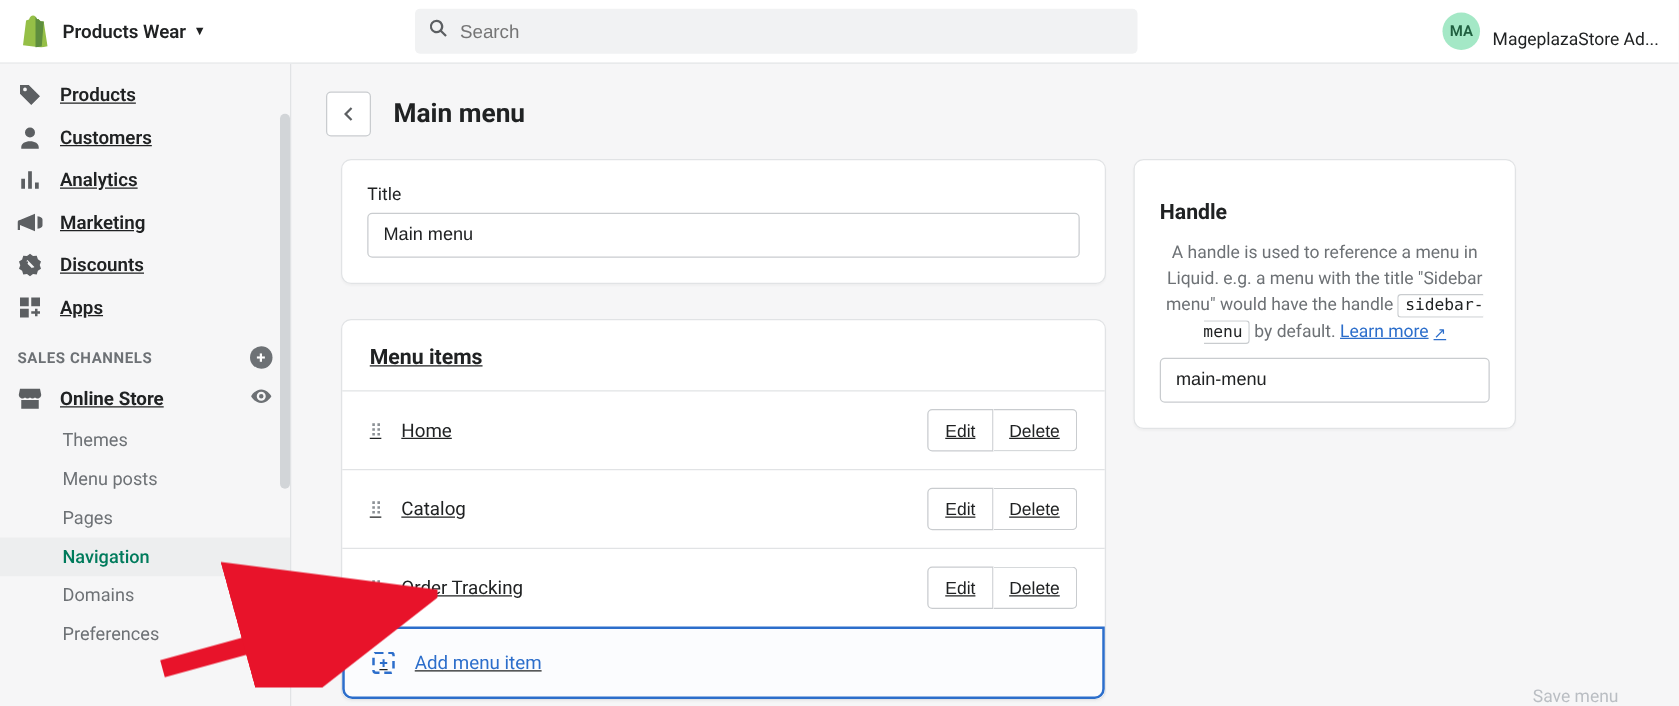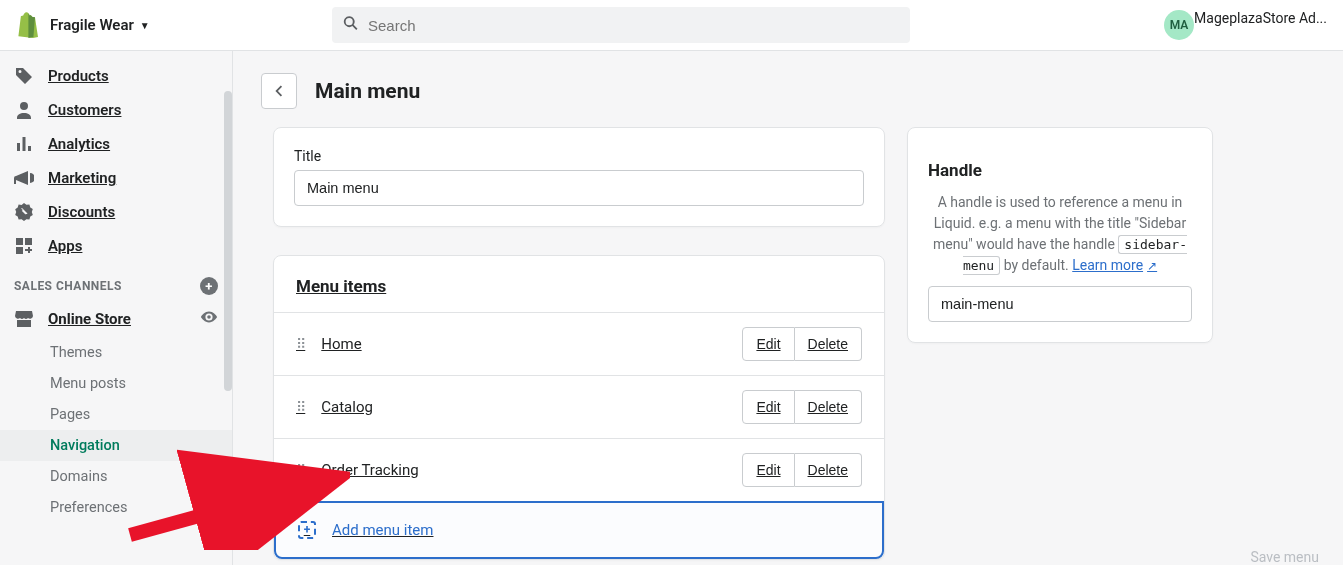--- a/index.html
+++ b/index.html
@@ -6,21 +6,21 @@
   body { font-family: -apple-system, BlinkMacSystemFont, "Segoe UI", Roboto, Helvetica, Arial, sans-serif; font-size: 14px; color: #202223; background: #f6f6f7; width: 1343px; height: 565px; overflow: hidden; position: relative; }
   
   .topbar { height: 51px; background: #fff; border-bottom: 1px solid #e1e3e5; display: flex; align-items: center; padding: 0 16px; position: relative; }
   .logo-area { display: flex; align-items: center; gap: 10px; }
   .shop-logo svg { width: 24px; height: 26px; display: block; }
   .store-name { font-weight: 600; font-size: 15px; display:flex; align-items:center; gap:6px; }
   .caret-down { font-size: 10px; }
   .search-wrap { position: absolute; left: 332px; width: 578px; }
   .search-input { width: 100%; height: 36px; background: #f1f2f3; border: none; border-radius: 4px; padding: 0 12px 0 36px; font-size: 15px; color: #0f766e; outline: none; }
   .search-icon { position: absolute; left: 10px; top: 50%; transform: translateY(-50%); color: #5c5f62; }
-  .user-area { margin-left: auto; display: flex; align-items: flex-start; }
+  .user-area { margin-left: auto; display: flex; align-items: flex-end; gap: 10px; }
   .avatar { width: 30px; height: 30px; border-radius: 50%; background: #a4e8c6; color: #1f5f3f; display: flex; align-items: center; justify-content: center; font-size: 12px; font-weight: 600; }
   .username { font-size: 14px; color: #202223; max-width: 150px; white-space: nowrap; overflow: hidden; text-overflow: ellipsis; }
   
   .shell { display: flex; height: calc(100% - 51px); }
   .sidebar { width: 233px; background: #f6f6f7; border-right: 1px solid #e1e3e5; position: relative; padding-top: 8px; }
   .scroll-track { position: absolute; right: 0; top: 40px; width: 8px; height: 300px; background: #d2d5d8; border-radius: 4px; }
   .nav-item { display:flex; align-items:center; gap:14px; padding: 7px 14px; font-weight: 600; font-size: 15px; color: #202223; cursor: pointer; text-decoration: underline; }
   .nav-item .icon { width: 20px; height: 20px; display:flex; align-items:center; justify-content:center; color: #5c5f62; }
   .section-title { padding: 14px 14px 6px; font-size: 12px; font-weight: 700; letter-spacing: 0.04em; color: #6d7175; display:flex; align-items:center; justify-content:space-between; }
   .plus-circle { width:18px; height:18px; border-radius:50%; background:#6d7175; color:#fff; display:flex; align-items:center; justify-content:center; font-size:13px; font-weight:700; }
@@ -55,37 +55,37 @@
   
   .add-row { margin: 0; border: 2px solid #2c6ecb; border-top: 2px solid #2c6ecb; border-radius: 0 0 8px 8px; padding: 18px 22px; display:flex; align-items:center; gap: 16px; color:#2c6ecb; cursor:pointer; font-size: 15px; background:#fbfcfe; }
   .add-icon { width: 18px; height: 18px; border: 2px dashed #2c6ecb; border-radius: 3px; display:flex; align-items:center; justify-content:center; font-size:12px; font-weight:700; color:#2c6ecb; }
   
   .side-card h2 { font-size: 17px; font-weight: 700; margin-bottom: 12px; margin-top: 12px; }
   .side-card p { font-size: 14px; color: #6d7175; line-height: 1.5; margin-bottom: 10px; text-align: center; }
   .side-card code { background: #fff; border: 1px solid #c9cccf; border-radius: 3px; padding: 1px 5px; font-family: Menlo, Consolas, monospace; font-size: 13px; color: #202223; }
   .learn-link { color: #2c6ecb; text-decoration: underline; display:inline-flex; align-items:center; gap:4px; }
   .ext-icon { font-size: 12px; }
   
-  .footer-bar { position:absolute; bottom: 0; right: 24px; color: #babec3; font-size: 14px; }
+  .footer-bar { position:absolute; bottom: 0; right: 48px; color: #babec3; font-size: 14px; }
 
   .arrow-overlay { position: absolute; pointer-events: none; z-index: 999; }
 </style>
 </head>
 <body>
 
 <div class="topbar">
   <div class="logo-area">
     <span class="shop-logo">
       <svg viewBox="0 0 24 26">
           <path fill="#95bf47" d="M19 5.4c0-.1-.1-.2-.2-.2l-2.3-.2L14.8 3.3c-.1-.1-.3-.1-.4-.1l-.8.2C13 1.8 12.1.3 10.4.3 9 .3 7.9 1.6 7.2 3.5l-1.8.6c-.5.2-.6.2-.6.7L2.4 24.2 17 26l5-1.1L19 5.4z"></path>
           <path fill="#5e8e3e" d="M14.8 3.3c-.1-.1-.3-.1-.4-.1l-.8.2c-.3-.8-.7-1.6-1.2-2.2V26l5-1.1L19 5.4c0-.1-.1-.2-.2-.2l-2.3-.2-1.7-1.7z"></path>
         </svg>
     </span>
     <span class="store-name">
-      <span>Fragile Wear</span>
+      <span>Products Wear</span>
       <span class="caret-down">▼</span>
     </span>
   </div>
   <div class="search-wrap">
     <span class="search-icon">
       <svg width="18" height="18" viewBox="0 0 20 20" fill="currentColor">
           <path d="M8 2a6 6 0 014.9 9.5l4.3 4.3-1.4 1.4-4.3-4.3A6 6 0 118 2zm0 2a4 4 0 100 8 4 4 0 000-8z"></path>
         </svg>
     </span>
     <input class="search-input" placeholder="Search" style="">

